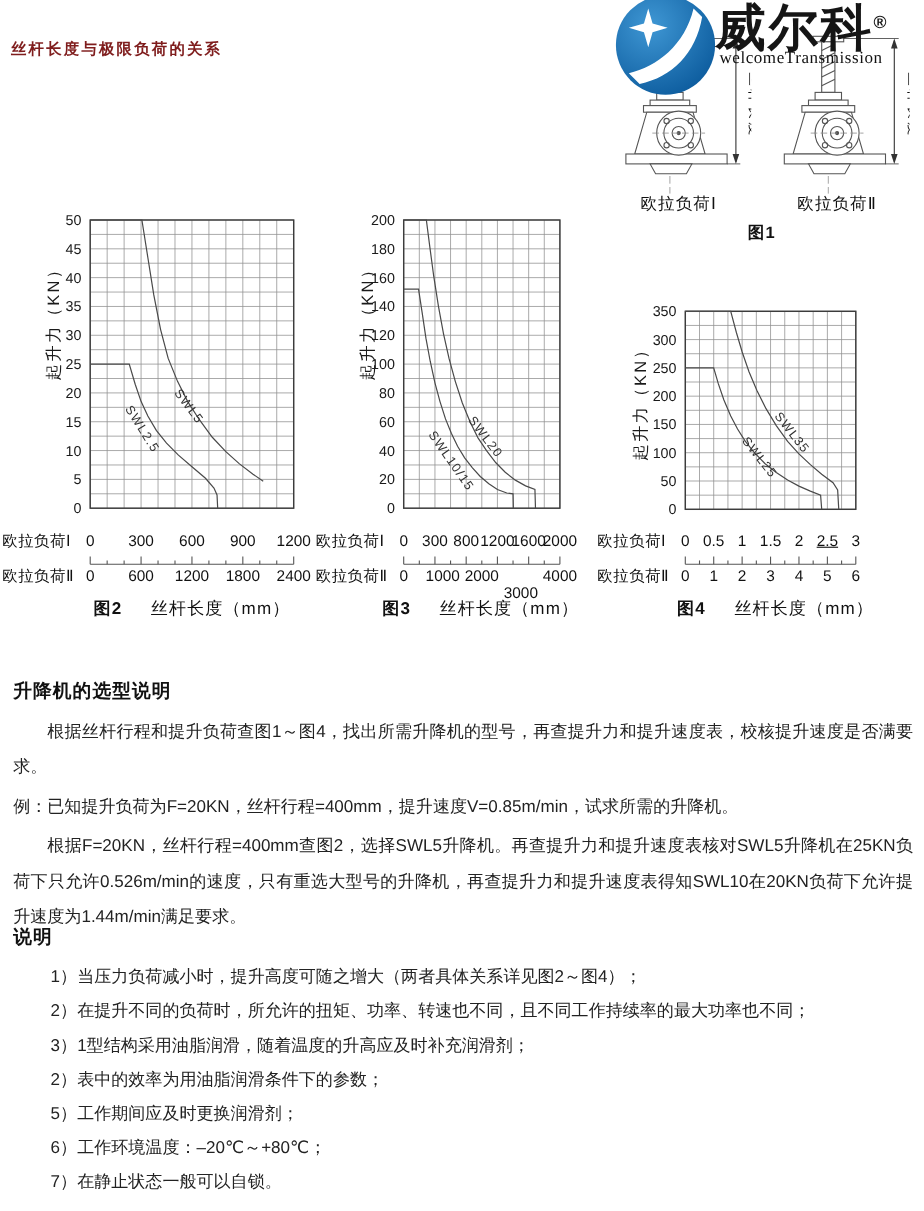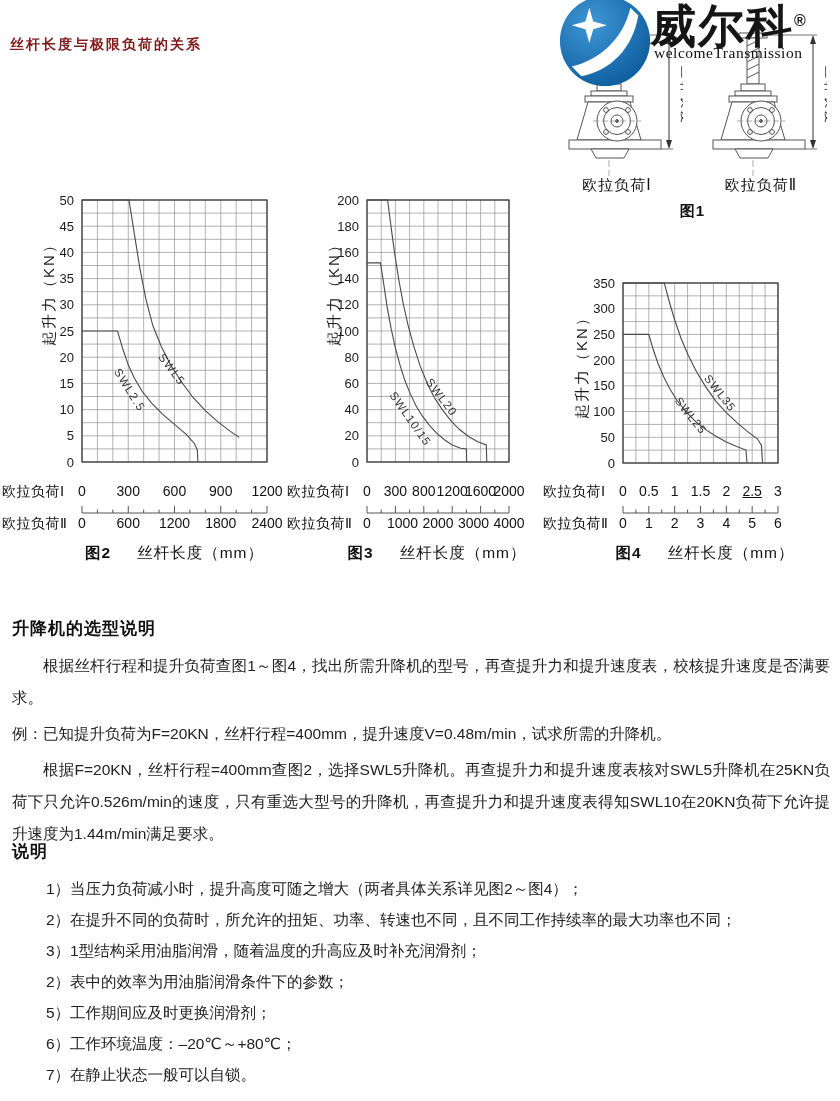--- a/index.html
+++ b/index.html
@@ -382,21 +382,21 @@
         <line x1="127.8" y1="11" x2="127.8" y2="7.5"></line>
         <line x1="142" y1="11" x2="142" y2="4"></line>
       </g>
     </svg>
   <div class="scale-row" style="left:287px;top:515px;width:245px;">
     <span class="scale-label">欧拉负荷Ⅱ</span>
     <div class="scale-ticks" style="left:80px;width:142px;">
         <span class="tick" style="left: 0%;">0</span>
         <span class="tick" style="left: 25%;">1000</span>
         <span class="tick" style="left: 50%;">2000</span>
-        <span class="tick" style="left: 75%;">3000</span>
+        <span class="tick" style="left: 75%; margin-top: 16px;">3000</span>
         <span class="tick" style="left: 100%; text-align: right;">4000</span>
       </div>
   </div>
   <div class="caption-row" style="left:337px;top:543px;width:200px;">
     <span class="fig-no">图3</span>
     <span class="xlab">丝杆长度（mm）</span>
   </div>
 
   <div class="scale-row" style="left:543px;top:483px;width:260px;">
     <span class="scale-label">欧拉负荷Ⅰ</span>
@@ -441,21 +441,21 @@
       </div>
   </div>
   <div class="caption-row" style="left:600px;top:543px;width:210px;">
     <span class="fig-no">图4</span>
     <span class="xlab">丝杆长度（mm）</span>
   </div>
 
   <section class="sel-section">
     <h2>升降机的选型说明</h2>
     <p class="indent">根据丝杆行程和提升负荷查图1～图4，找出所需升降机的型号，再查提升力和提升速度表，校核提升速度是否满要求。</p>
-    <p>例：已知提升负荷为F=20KN，丝杆行程=400mm，提升速度V=0.48m/min，试求所需的升降机。</p>
+    <p>例：已知提升负荷为F=20KN，丝杆行程=400mm，提升速度V=0.85m/min，试求所需的升降机。</p>
     <p class="indent">根据F=20KN，丝杆行程=400mm查图2，选择SWL5升降机。再查提升力和提升速度表核对SWL5升降机在25KN负荷下只允许0.526m/min的速度，只有重选大型号的升降机，再查提升力和提升速度表得知SWL10在20KN负荷下允许提升速度为1.44m/min满足要求。</p>
   </section>
 
   <section class="notes-section">
     <h2>说明</h2>
     <div class="note-item">1）当压力负荷减小时，提升高度可随之增大（两者具体关系详见图2～图4）；</div>
     <div class="note-item">2）在提升不同的负荷时，所允许的扭矩、功率、转速也不同，且不同工作持续率的最大功率也不同；</div>
     <div class="note-item">3）1型结构采用油脂润滑，随着温度的升高应及时补充润滑剂；</div>
     <div class="note-item">2）表中的效率为用油脂润滑条件下的参数；</div>
     <div class="note-item">5）工作期间应及时更换润滑剂；</div>

